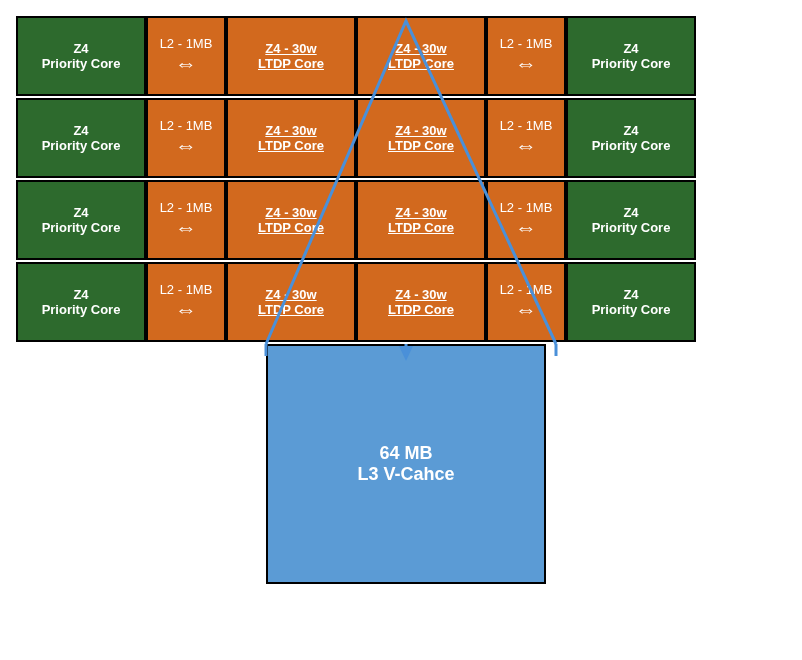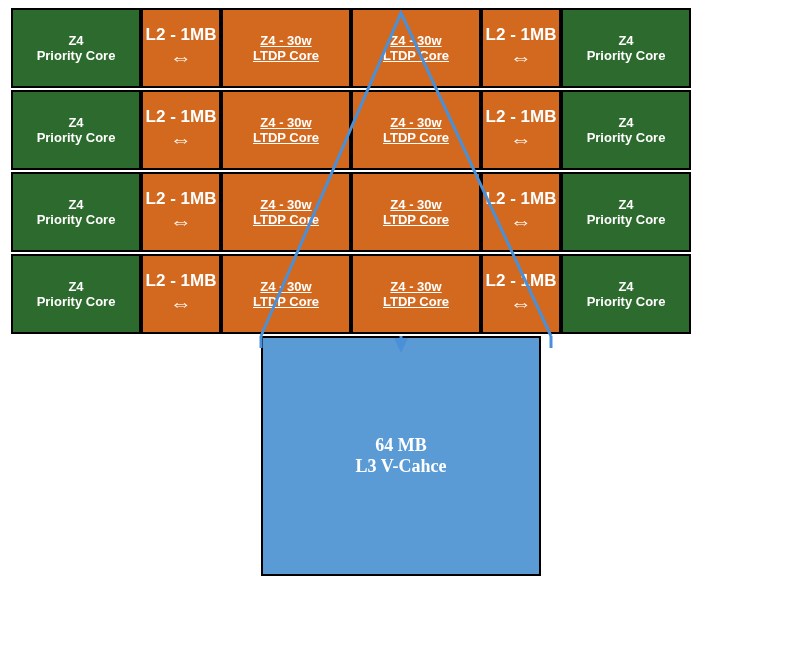--- a/index.html
+++ b/index.html
@@ -7,21 +7,21 @@
       background: #fff;
       font-family: Arial, sans-serif;
       width: 802px;
       height: 660px;
       overflow: hidden;
     }
     .diagram-container {
       width: 802px;
       height: 660px;
       position: relative;
-      padding: 8px;
+      padding: 16px;
     }
     .grid-area {
       position: relative;
       width: 780px;
       margin: 0 auto;
     }
     .row {
       display: flex;
       flex-direction: row;
       margin-bottom: 2px;
@@ -54,38 +54,37 @@
     .orange-ltdp {
       width: 130px;
       height: 80px;
       text-decoration: underline;
     }
     .arrow-symbol {
       font-size: 22px;
       display: block;
     }
     .l2-label {
-      font-size: 17px;
-      font-weight: bold;
+      font-size: 13px;
+      font-weight: normal;
       display: block;
     }
     .blue-box {
       background-color: #5b9bd5;
       color: #fff;
       font-size: 18px;
       font-weight: bold;
       text-align: center;
       display: flex;
       align-items: center;
       justify-content: center;
       border: 2px solid #000;
       width: 280px;
       height: 240px;
       margin: 0 auto;
-      font-family: Liberation Serif, serif;
     }
     
     .svg-overlay {
       position: absolute;
       top: 0;
       left: 0;
       pointer-events: none;
     }
     .bottom-section {
       display: flex;

